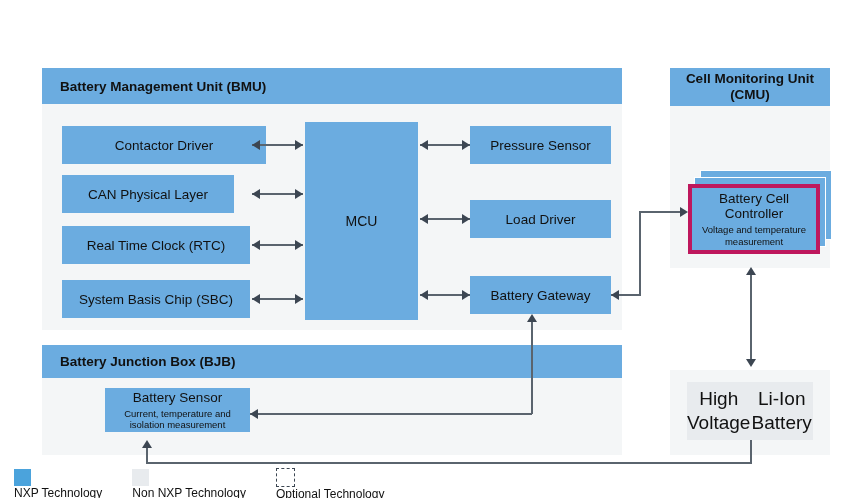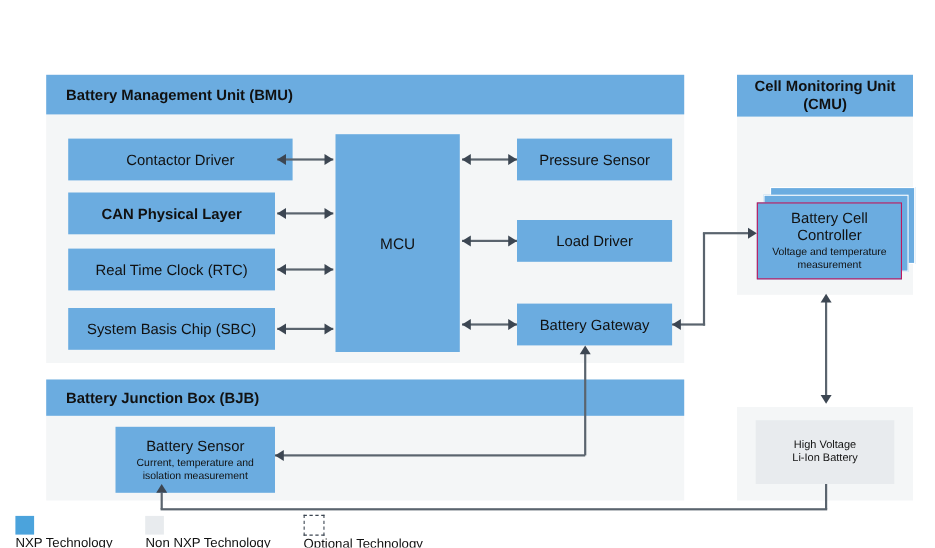--- a/index.html
+++ b/index.html
@@ -56,25 +56,25 @@
     flex-direction: column;
     align-items: center;
     justify-content: center;
     text-align: center;
     font-size: 13px;
   }
   .grey-block {
     background: #E8EBEE;
     color: #111111;
     display: flex;
-    flex-direction: column;
-    align-items: center;
-    justify-content: center;
-    text-align: center;
-    font-size: 10px;
+    flex-direction: row;
+    align-items: center;
+    justify-content: center;
+    text-align: center;
+    font-size: 19px;
     line-height: 1.25;
   }
   .blk-title { font-size: 13.5px; }
   .blk-title.two { line-height: 1.12; }
   .blk-sub {
     font-size: 9.5px;
     line-height: 1.18;
     margin-top: 3px;
   }
   .card-shadow {
@@ -112,21 +112,21 @@
 
 <div id="canvas">
 
 
   <div class="abs panel" style="left:42px; top:68px; width:580px; height:262px;"></div>
   <div class="abs panel-header" style="left:42px; top:68px; width:580px; height:36px;">Battery Management Unit (BMU)</div>
 
   <div class="abs nxp-block" style="left:62px; top:126px; width:204px; height:38px;">
     <span class="blk-title">Contactor Driver</span>
   </div>
-  <div class="abs nxp-block" style="left:62px; top:175px; width:188px; height:38px;font-weight:bold;">
+  <div class="abs nxp-block" style="left:62px; top:175px; width:172px; height:38px;">
     <span class="blk-title">CAN Physical Layer</span>
   </div>
   <div class="abs nxp-block" style="left:62px; top:226px; width:188px; height:38px;">
     <span class="blk-title">Real Time Clock (RTC)</span>
   </div>
   <div class="abs nxp-block" style="left:305px; top:122px; width:113px; height:198px;">
     <span class="blk-title" style="font-size:14px;">MCU</span>
   </div>
 
   <div class="abs nxp-block" style="left:62px; top:280px; width:188px; height:38px;">
@@ -172,37 +172,37 @@
   <div class="abs arrow arr-right" style="left:462px; top:290px;"></div>
 
   <div class="abs panel" style="left:670px; top:68px; width:160px; height:200px;"></div>
   <div class="abs panel-header center" style="left:670px; top:68px; width:160px; height:38px;align-items:center;">
     <span>Cell Monitoring Unit</span>
     <span>(CMU)</span>
   </div>
 
   <div class="abs card-shadow" style="left:700px; top:170px; width:132px; height:70px;"></div>
   <div class="abs card-shadow" style="left:694px; top:177px; width:132px; height:70px;"></div>
-  <div class="abs nxp-block" style="left:688px; top:184px; width:132px; height:70px; border:1px solid #be185d;">
+  <div class="abs nxp-block" style="left:688px; top:184px; width:132px; height:70px; border:4px solid #be185d;">
     <span class="blk-title two">Battery Cell</span>
     <span class="blk-title two">Controller</span>
     <span class="blk-sub">Voltage and temperature</span>
     <span class="blk-sub" style="margin-top:0;">measurement</span>
   </div>
 
   <div class="abs hline" style="left:611px; top:294px; width:30px;"></div>
   <div class="abs vline" style="left:639px; top:212px; height:84px;"></div>
   <div class="abs hline" style="left:639px; top:211px; width:44px;"></div>
   <div class="abs arrow arr-right" style="left:680px; top:207px;"></div>
   <div class="abs arrow arr-left" style="left:611px; top:290px;"></div>
 
   <div class="abs panel" style="left:42px; top:345px; width:580px; height:110px;"></div>
   <div class="abs panel-header" style="left:42px; top:345px; width:580px; height:33px;">Battery Junction Box (BJB)</div>
 
-  <div class="abs nxp-block" style="left:105px; top:388px; width:145px; height:60px;">
+  <div class="abs nxp-block" style="left:105px; top:388px; width:145px; height:44px;">
     <span class="blk-title">Battery Sensor</span>
     <span class="blk-sub">Current, temperature and</span>
     <span class="blk-sub" style="margin-top:0;">isolation measurement</span>
   </div>
 
   <div class="abs hline" style="left:250px; top:413px; width:282px;"></div>
   <div class="abs vline" style="left:531px; top:320px; height:94px;"></div>
   <div class="abs arrow arr-up" style="left:527px; top:314px;"></div>
   <div class="abs arrow arr-left" style="left:250px; top:409px;"></div>
 

